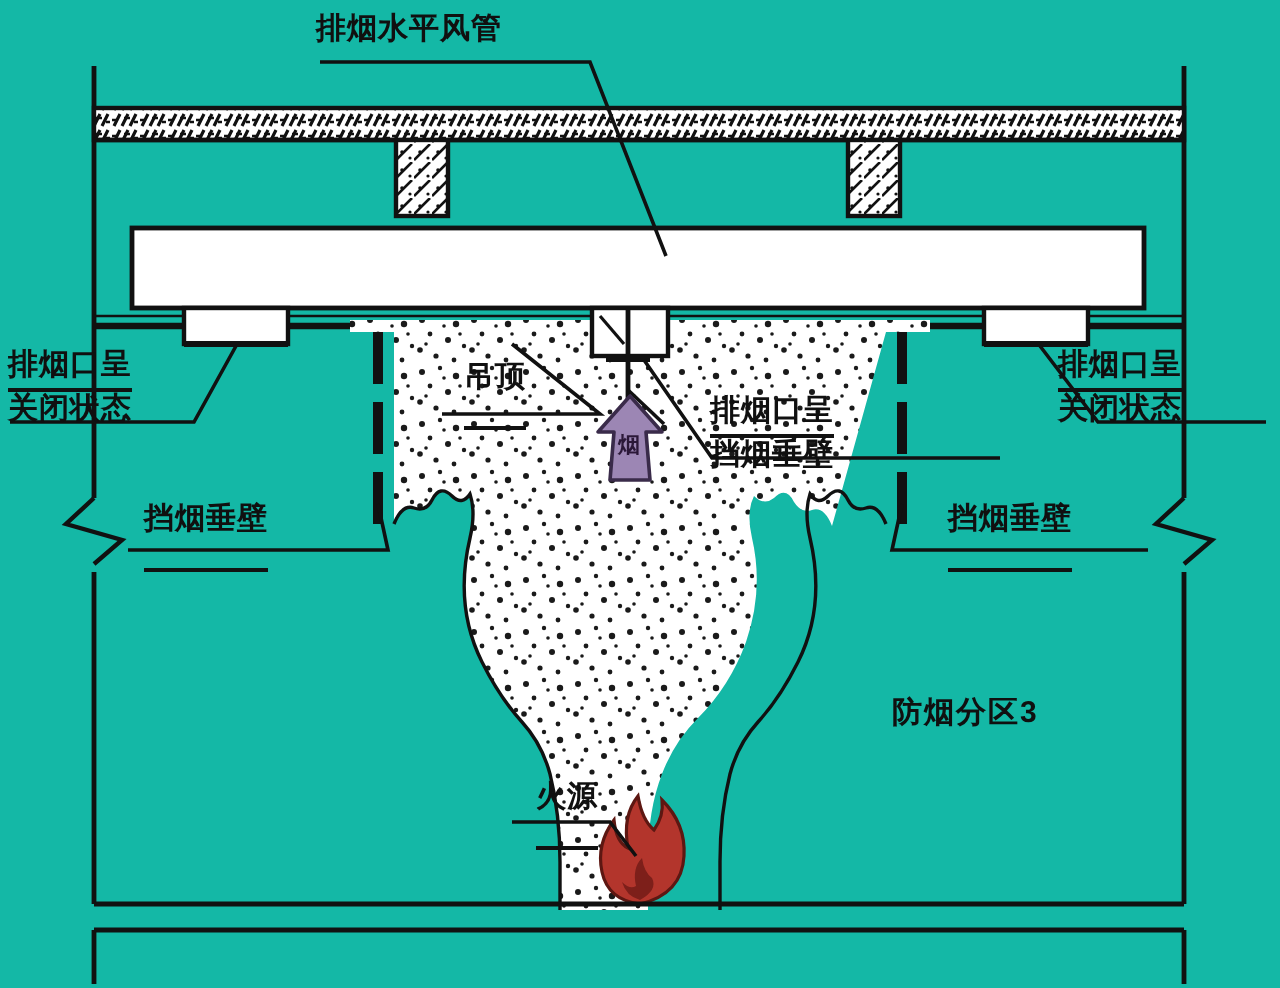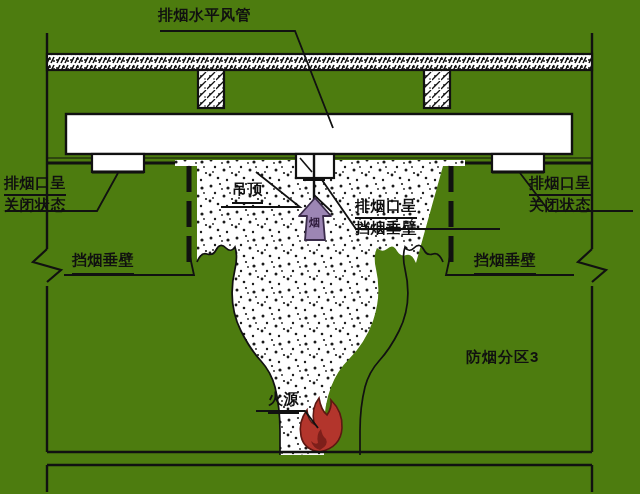--- a/index.html
+++ b/index.html
@@ -7,40 +7,40 @@
     padding: 0;
     background: #ffffff;
   }
   body {
     font-family: "Liberation Sans", "DejaVu Sans", sans-serif;
   }
   #stage {
     position: relative;
     width: 640px;
     height: 494px;
-    background: #4d7c0f;
+    background: #14b8a6;
     overflow: hidden;
   }
   #stage svg {
     position: absolute;
     left: 0;
     top: 0;
   }
   .lbl {
     position: absolute;
     font-family: "Liberation Sans", "DejaVu Sans", sans-serif;
     font-size: 15px;
     font-weight: 700;
     color: #101010;
     white-space: nowrap;
     letter-spacing: 0.5px;
     line-height: 1.15;
   }
   .lbl.zone { font-size: 15px; letter-spacing: 1px; }
-  .lbl-u { border-bottom: 2px solid #111; padding-bottom: 5px; }
+  .lbl-u { border-bottom: 2px solid #111; padding-bottom: 16px; }
   .twoline { display: block; }
   .twoline > span { display: block; }
   .twoline > span.top { border-bottom: 2px solid #111; padding-bottom: 3px; }
   .smoke-glyph {
     position: absolute;
     font-family: "Liberation Sans", "DejaVu Sans", sans-serif;
     font-size: 11px;
     font-weight: 700;
     color: #2b1838;
   }
@@ -247,19 +247,19 @@
   </div>
 
   <div class="lbl lbl-u" style="left:232px; top:180px;">吊顶</div>
 
   <div class="lbl lbl-u" style="left:72px; top:251px;">挡烟垂壁</div>
 
   <div class="lbl lbl-u" style="left:474px; top:251px;">挡烟垂壁</div>
 
 
 
-  <div class="lbl zone" style="left:466px; top:348px;">防烟分区3</div>
+  <div class="lbl zone" style="left:446px; top:348px;">防烟分区3</div>
 
   <div class="lbl lbl-u" style="left:268px; top:390px;">火源</div>
 
   <div class="smoke-glyph" style="left:309px; top:215px;">烟</div>
 
 </div>
 
 </body></html>

